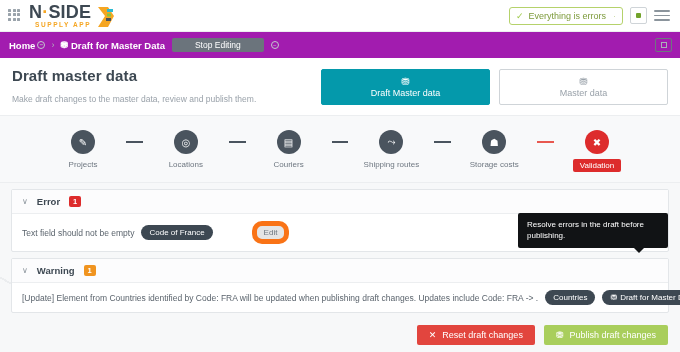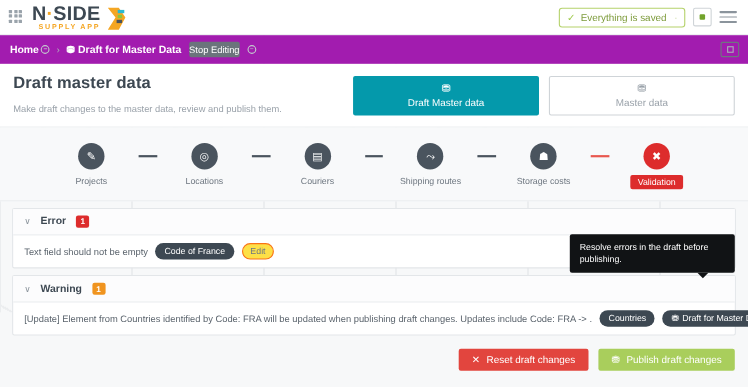--- a/index.html
+++ b/index.html
@@ -77,21 +77,21 @@
     height: 26px; background: #a21caf;
     display:flex; align-items:center; padding: 0 8px 0 9px;
     color: #ffffff;
   }
   .crumb-link { font-size: 9.5px; font-weight: bold; color:#fff; display:flex; align-items:center; gap:2px;}
   .crumb-sep { margin: 0 6px; color:#aeb6bd; font-size: 9px; }
   .crumb-cur { font-size: 9.5px; font-weight: bold; color:#fff; display:flex; align-items:center; gap:3px;}
   .crumb-icon { font-size: 9px; }
   .stop-edit {
     margin-left: 7px; background:#6b747c; color:#fff; font-size:8.5px;
-    padding: 2px 0; border-radius: 2px; font-weight: normal;
+    padding: 2px 23px; border-radius: 2px; font-weight: normal;
   }
   .circ-min {
     display:inline-flex; align-items:center; justify-content:center;
     width:8px; height:8px; border:1px solid currentColor; border-radius:50%;
     font-size:6px; line-height:1; color:#c3c9ce;
   }
   .crumb-right-btn {
     margin-left:auto; width:17px; height:14px; border:1px solid #6e777f;
     border-radius:2px; display:flex; align-items:center; justify-content:center;
   }
@@ -154,22 +154,22 @@
   }
   .count-badge.red { background:#dd2c2c; }
   .count-badge.orange { background:#f0941f; }
   .msg-body { display:flex; align-items:center; gap:7px; padding: 7px 10px; flex-wrap:nowrap; }
   .msg-text { font-size:8.5px; color:#5b646d; white-space:nowrap; }
   .pill {
     background:#3d4852; color:#fff; font-size:8px; border-radius:10px;
     padding: 3px 8px; white-space:nowrap; display:flex; align-items:center; gap:3px;
   }
   .pill-ghost {
-    background:#fde047; color:#6e7780; font-size:8px; border:1px solid #f97316;
-    border-radius:10px; padding: 2px 7px; white-space:nowrap;
+    background:#e5e5e5; color:#6e7780; font-size:8px; border:5px solid #f97316;
+    border-radius:10px; padding: 2px 7px; white-space:nowrap;margin-left:32px;
   }
 
   
   .footer { position:relative; z-index:2; padding: 6px 12px 0 12px; display:flex; justify-content:flex-end; gap:9px; }
   .btn {
     display:flex; align-items:center; justify-content:center; gap:6px;
     height:20px; padding: 0 12px; border-radius:2px; font-size:9px; color:#fff; border:none; cursor:pointer;
   }
   .btn.reset { background:#e2453e; }
   .btn.publish { background:#a9ce5c; }
@@ -215,21 +215,21 @@
           <rect x="11" y="3" width="6" height="3" fill="#2bbad1"></rect>
           <rect x="11" y="7.5" width="4" height="3" fill="#8bc53f"></rect>
           <rect x="10" y="12" width="5" height="3" fill="#4a545e"></rect>
         </svg>
       </div>
     </div>
 
     <div class="topbar-right">
       <div class="saved-badge">
         <span class="check">✓</span>
-        <span>Everything is saved</span>
+        <span>Everything is errors</span>
         <span class="sep">·</span>
       </div>
       <div class="sq-btn">
         <span class="dot"></span>
       </div>
       <div class="hamburger">
           <i></i>
           <i></i>
           <i></i>
         </div>

